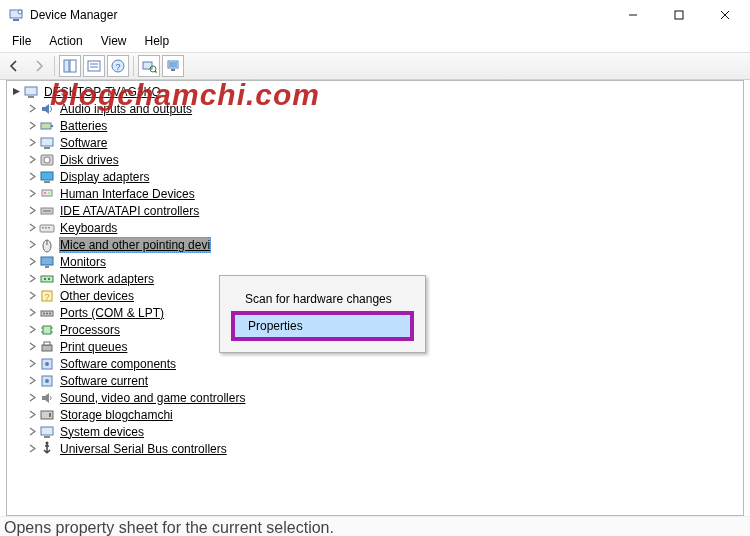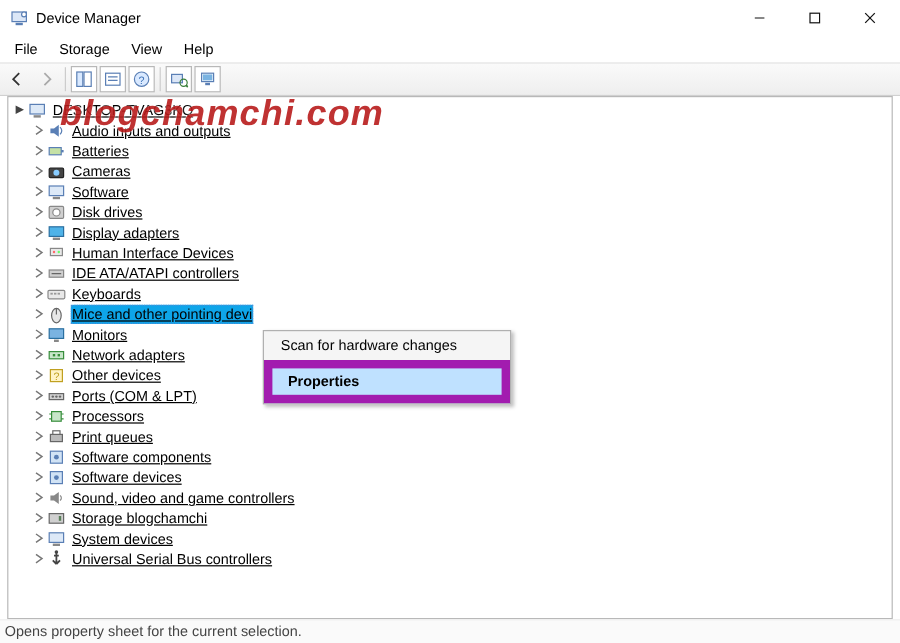--- a/index.html
+++ b/index.html
@@ -23,27 +23,27 @@
 
 .tree-area { position: absolute; top: 80px; left: 6px; right: 6px; bottom: 20px; border: 1px solid #b8b8b8; background: #fff; overflow: hidden; }
 .tree { padding: 2px 0; font-size: 12px; }
 .row { display: flex; align-items: center; height: 17px; white-space: nowrap; }
 .row .tw { width: 14px; height: 14px; display: flex; align-items: center; justify-content: center; cursor: pointer; }
 .row .tw svg { width: 9px; height: 9px; }
 .row .ind { display: inline-block; }
 .row .dicon { width: 16px; height: 16px; margin: 0 4px 0 0; display: flex; align-items: center; justify-content: center; }
 .row .dicon svg { width: 16px; height: 16px; }
 .row .lbl { padding: 0 1px; text-decoration: underline; }
-.row.selected .lbl { background: #0ea5e9; border: 1px dotted #4a90d9; padding: 0 0; }
-
-.ctx-menu { position: absolute; border: 1px solid #b0b0b0; background: #f5f5f5; box-shadow: 2px 2px 3px rgba(0,0,0,0.25); padding: 0; }
+.row.selected .lbl { background: #a3a3a3; border: 1px dotted #4a90d9; padding: 0 0; }
+
+.ctx-menu { position: absolute; border: 1px solid #b0b0b0; background: #f5f5f5; box-shadow: 2px 2px 3px rgba(0,0,0,0.25); padding: 11px; }
 .ctx-item { font-size: 12px; padding: 5px 36px 5px 14px; white-space: nowrap; }
-.ctx-item.hl { background: #bfe1ff; border: 7px solid #a21caf; padding: 4px 35px 4px 13px; font-weight: bold; }
-
-.statusbar { position: absolute; left: 0; right: 0; bottom: 0; height: 20px; font-size: 12px; padding: 2px 4px; color: #444; border-top: 1px solid #eee; background: #fafafa; }
+.ctx-item.hl { background: #bfe1ff; border: 4px solid #a21caf; padding: 4px 35px 4px 13px; font-weight: normal; }
+
+.statusbar { position: absolute; left: 0; right: 0; bottom: 0; height: 20px; font-size: 16px; padding: 2px 4px; color: #444; border-top: 1px solid #eee; background: #fafafa; }
 
 .watermark { position: absolute; top: 78px; left: 50px; font-size: 30px; font-weight: bold; font-style: italic; color: #b91c1c; letter-spacing: 1px; opacity: 0.9; pointer-events: none; text-shadow: 0 0 2px #fff; }
 </style>
 </head>
 <body>
 
 <div class="titlebar">
   <span class="app-icon">
     <svg viewBox="0 0 16 16">
         <rect x="2" y="3" width="12" height="8" fill="#dce7f7" stroke="#5a7fb5"></rect>
@@ -67,21 +67,21 @@
         <svg viewBox="0 0 10 10">
           <line x1="1" y1="1" x2="9" y2="9" stroke="#111"></line>
           <line x1="9" y1="1" x2="1" y2="9" stroke="#111"></line>
         </svg>
       </div>
   </div>
 </div>
 
 <div class="menubar">
   <span class="m">File</span>
-  <span class="m">Storage</span>
+  <span class="m">Action</span>
   <span class="m">View</span>
   <span class="m">Help</span>
 </div>
 
 <div class="toolbar">
   <div class="tbtn">
       <svg viewBox="0 0 16 16">
         <path d="M9 3 4 8l5 5" fill="none" stroke="#333" stroke-width="1.5"></path>
       </svg>
     </div>
@@ -166,35 +166,20 @@
             <path d="M2 1 L7 4.5 L2 8" fill="none" stroke="#777" stroke-width="1.2"></path>
           </svg>
         </span>
         <span class="dicon">
           <svg viewBox="0 0 16 16">
             <rect x="2" y="5" width="10" height="6" fill="#c5e1a5" stroke="#5a7fb5"></rect>
             <rect x="12" y="7" width="2" height="2" fill="#5a7fb5"></rect>
           </svg>
         </span>
         <span class="lbl">Batteries</span>
-      </div>
-      <div class="row">
-        <span class="ind" style="width:18px"></span>
-        <span class="tw">
-          <svg viewBox="0 0 9 9">
-            <path d="M2 1 L7 4.5 L2 8" fill="none" stroke="#777" stroke-width="1.2"></path>
-          </svg>
-        </span>
-        <span class="dicon">
-          <svg viewBox="0 0 16 16">
-            <rect x="2" y="5" width="12" height="8" rx="1" fill="#444" stroke="#222"></rect>
-            <circle cx="8" cy="9" r="2.5" fill="#8cf"></circle>
-          </svg>
-        </span>
-        <span class="lbl">Cameras</span>
       </div>
       <div class="row">
         <span class="ind" style="width:18px"></span>
         <span class="tw">
           <svg viewBox="0 0 9 9">
             <path d="M2 1 L7 4.5 L2 8" fill="none" stroke="#777" stroke-width="1.2"></path>
           </svg>
         </span>
         <span class="dicon">
           <svg viewBox="0 0 16 16">
@@ -414,21 +399,21 @@
           <svg viewBox="0 0 9 9">
             <path d="M2 1 L7 4.5 L2 8" fill="none" stroke="#777" stroke-width="1.2"></path>
           </svg>
         </span>
         <span class="dicon">
           <svg viewBox="0 0 16 16">
             <rect x="3" y="3" width="10" height="10" fill="#d1e3f5" stroke="#5a7fb5"></rect>
             <circle cx="8" cy="8" r="2" fill="#5a7fb5"></circle>
           </svg>
         </span>
-        <span class="lbl">Software devices</span>
+        <span class="lbl">Software current</span>
       </div>
       <div class="row">
         <span class="ind" style="width:18px"></span>
         <span class="tw">
           <svg viewBox="0 0 9 9">
             <path d="M2 1 L7 4.5 L2 8" fill="none" stroke="#777" stroke-width="1.2"></path>
           </svg>
         </span>
         <span class="dicon">
           <svg viewBox="0 0 16 16">

